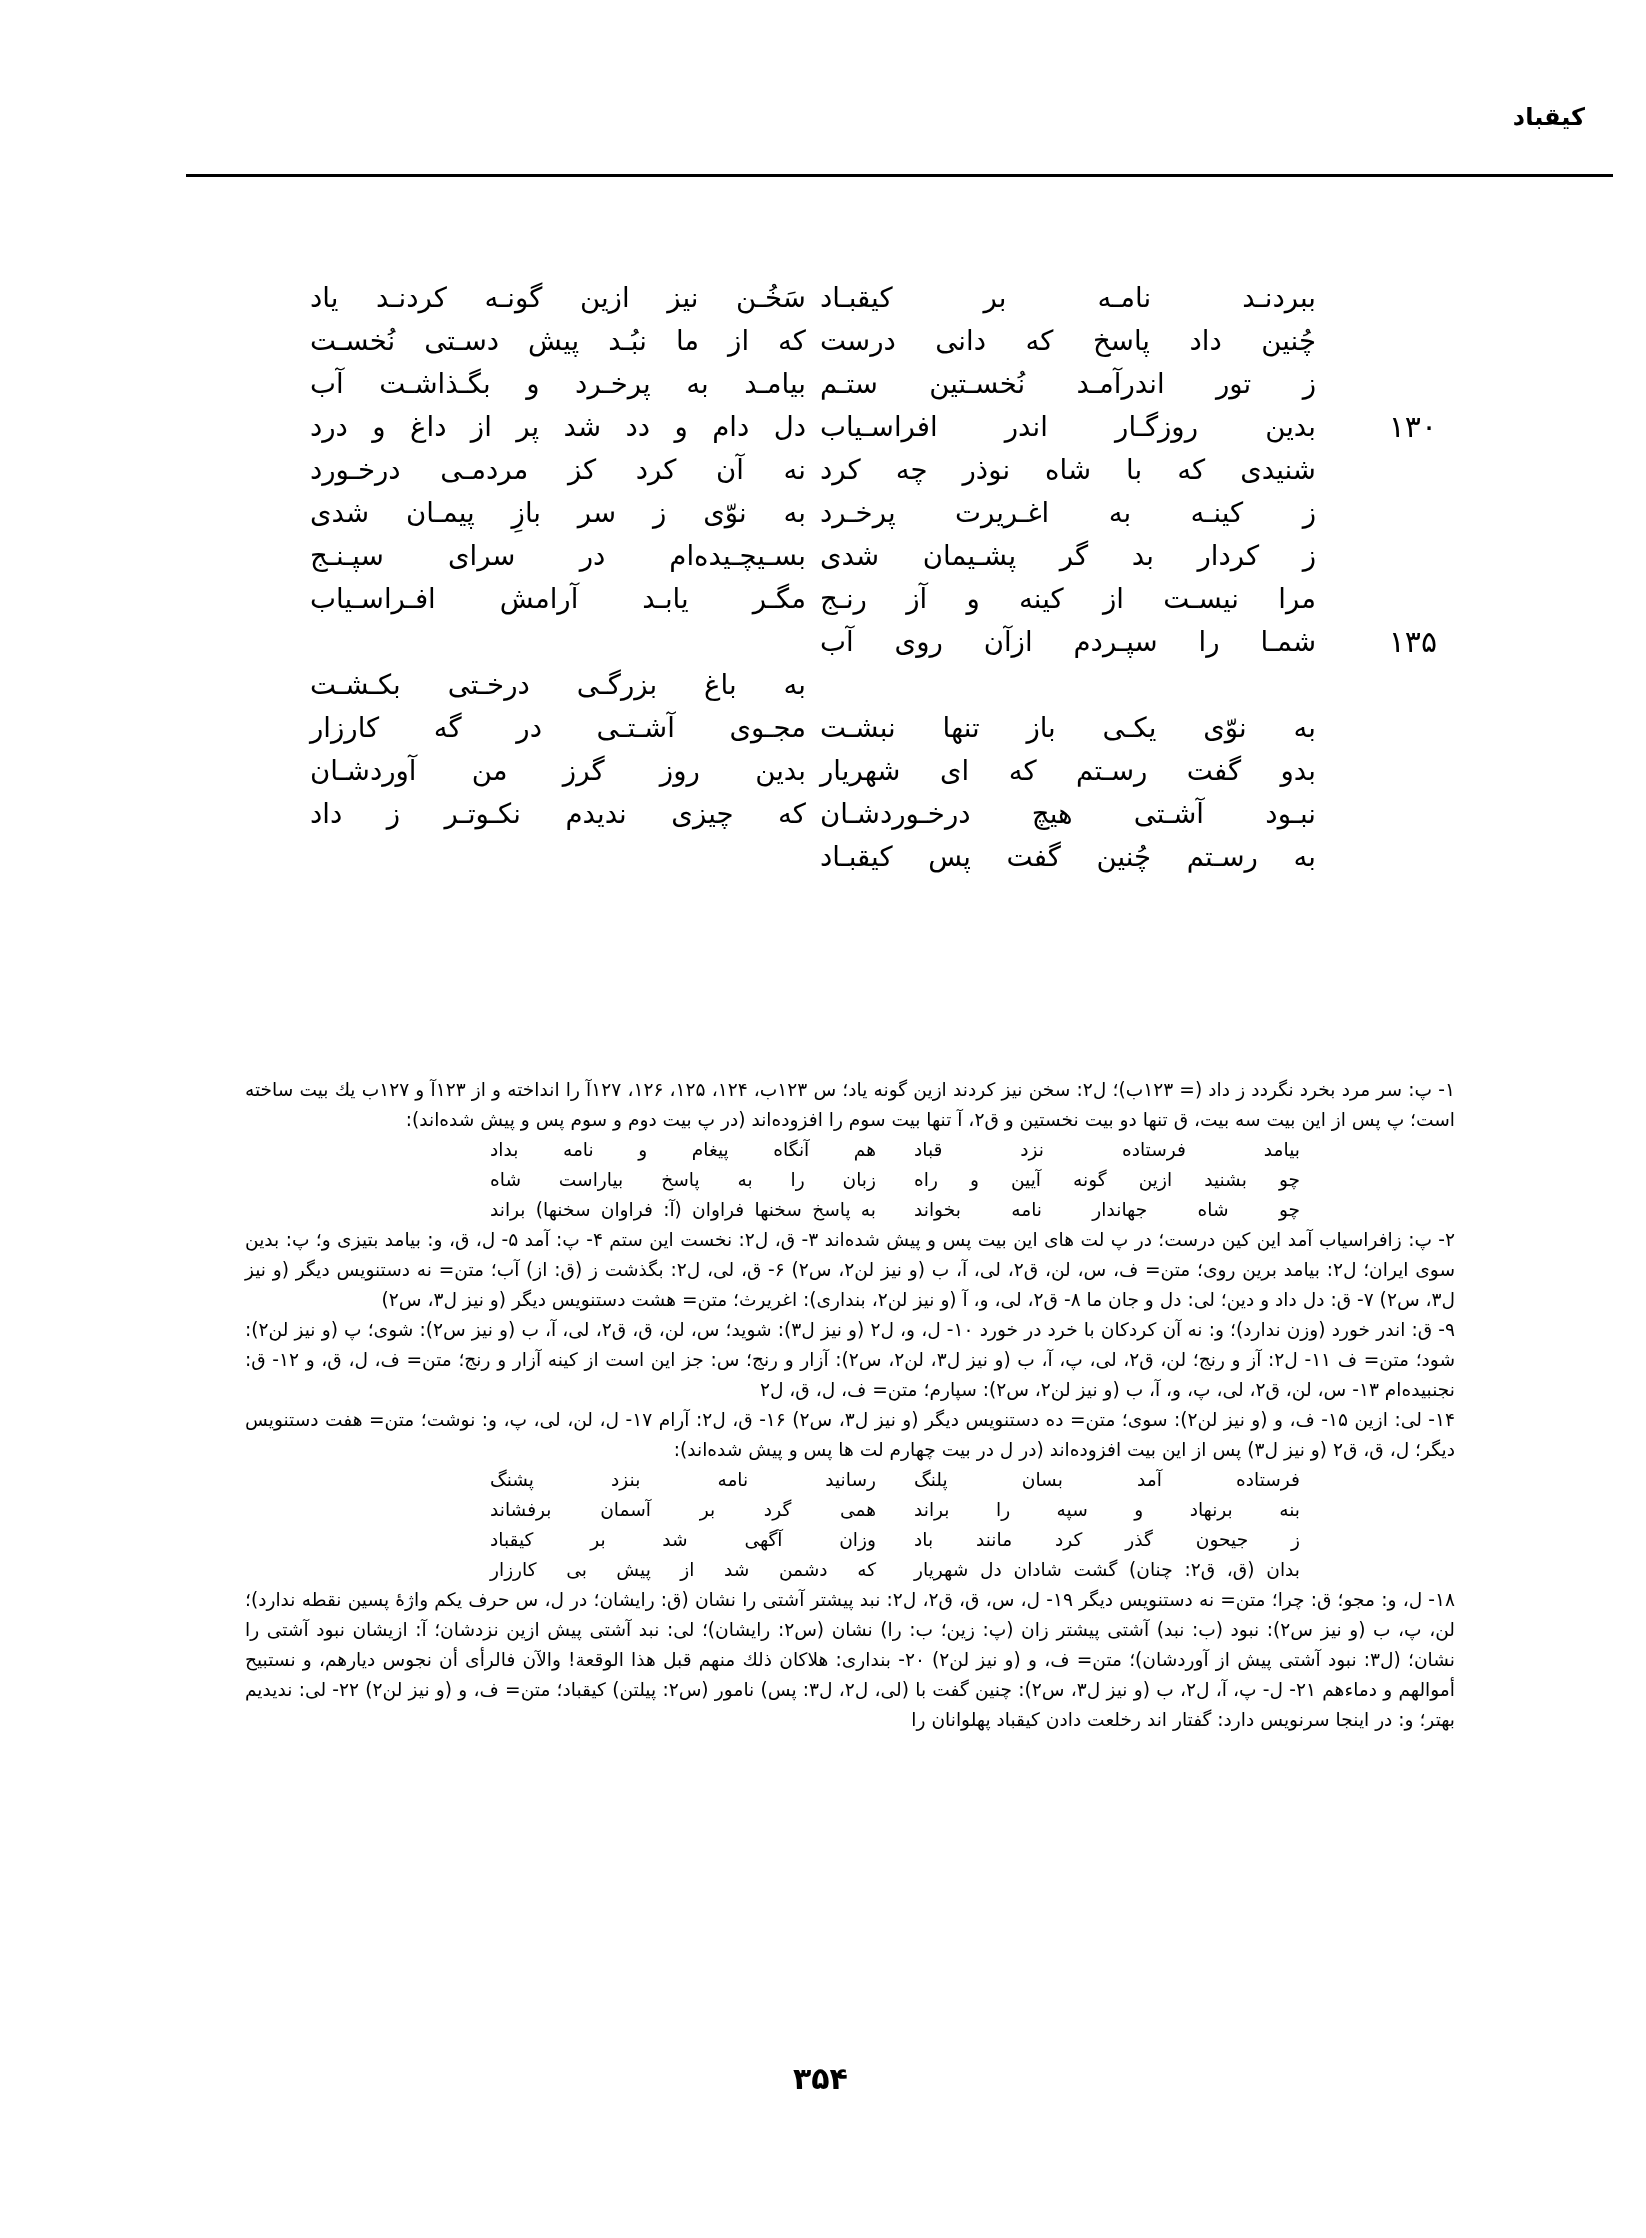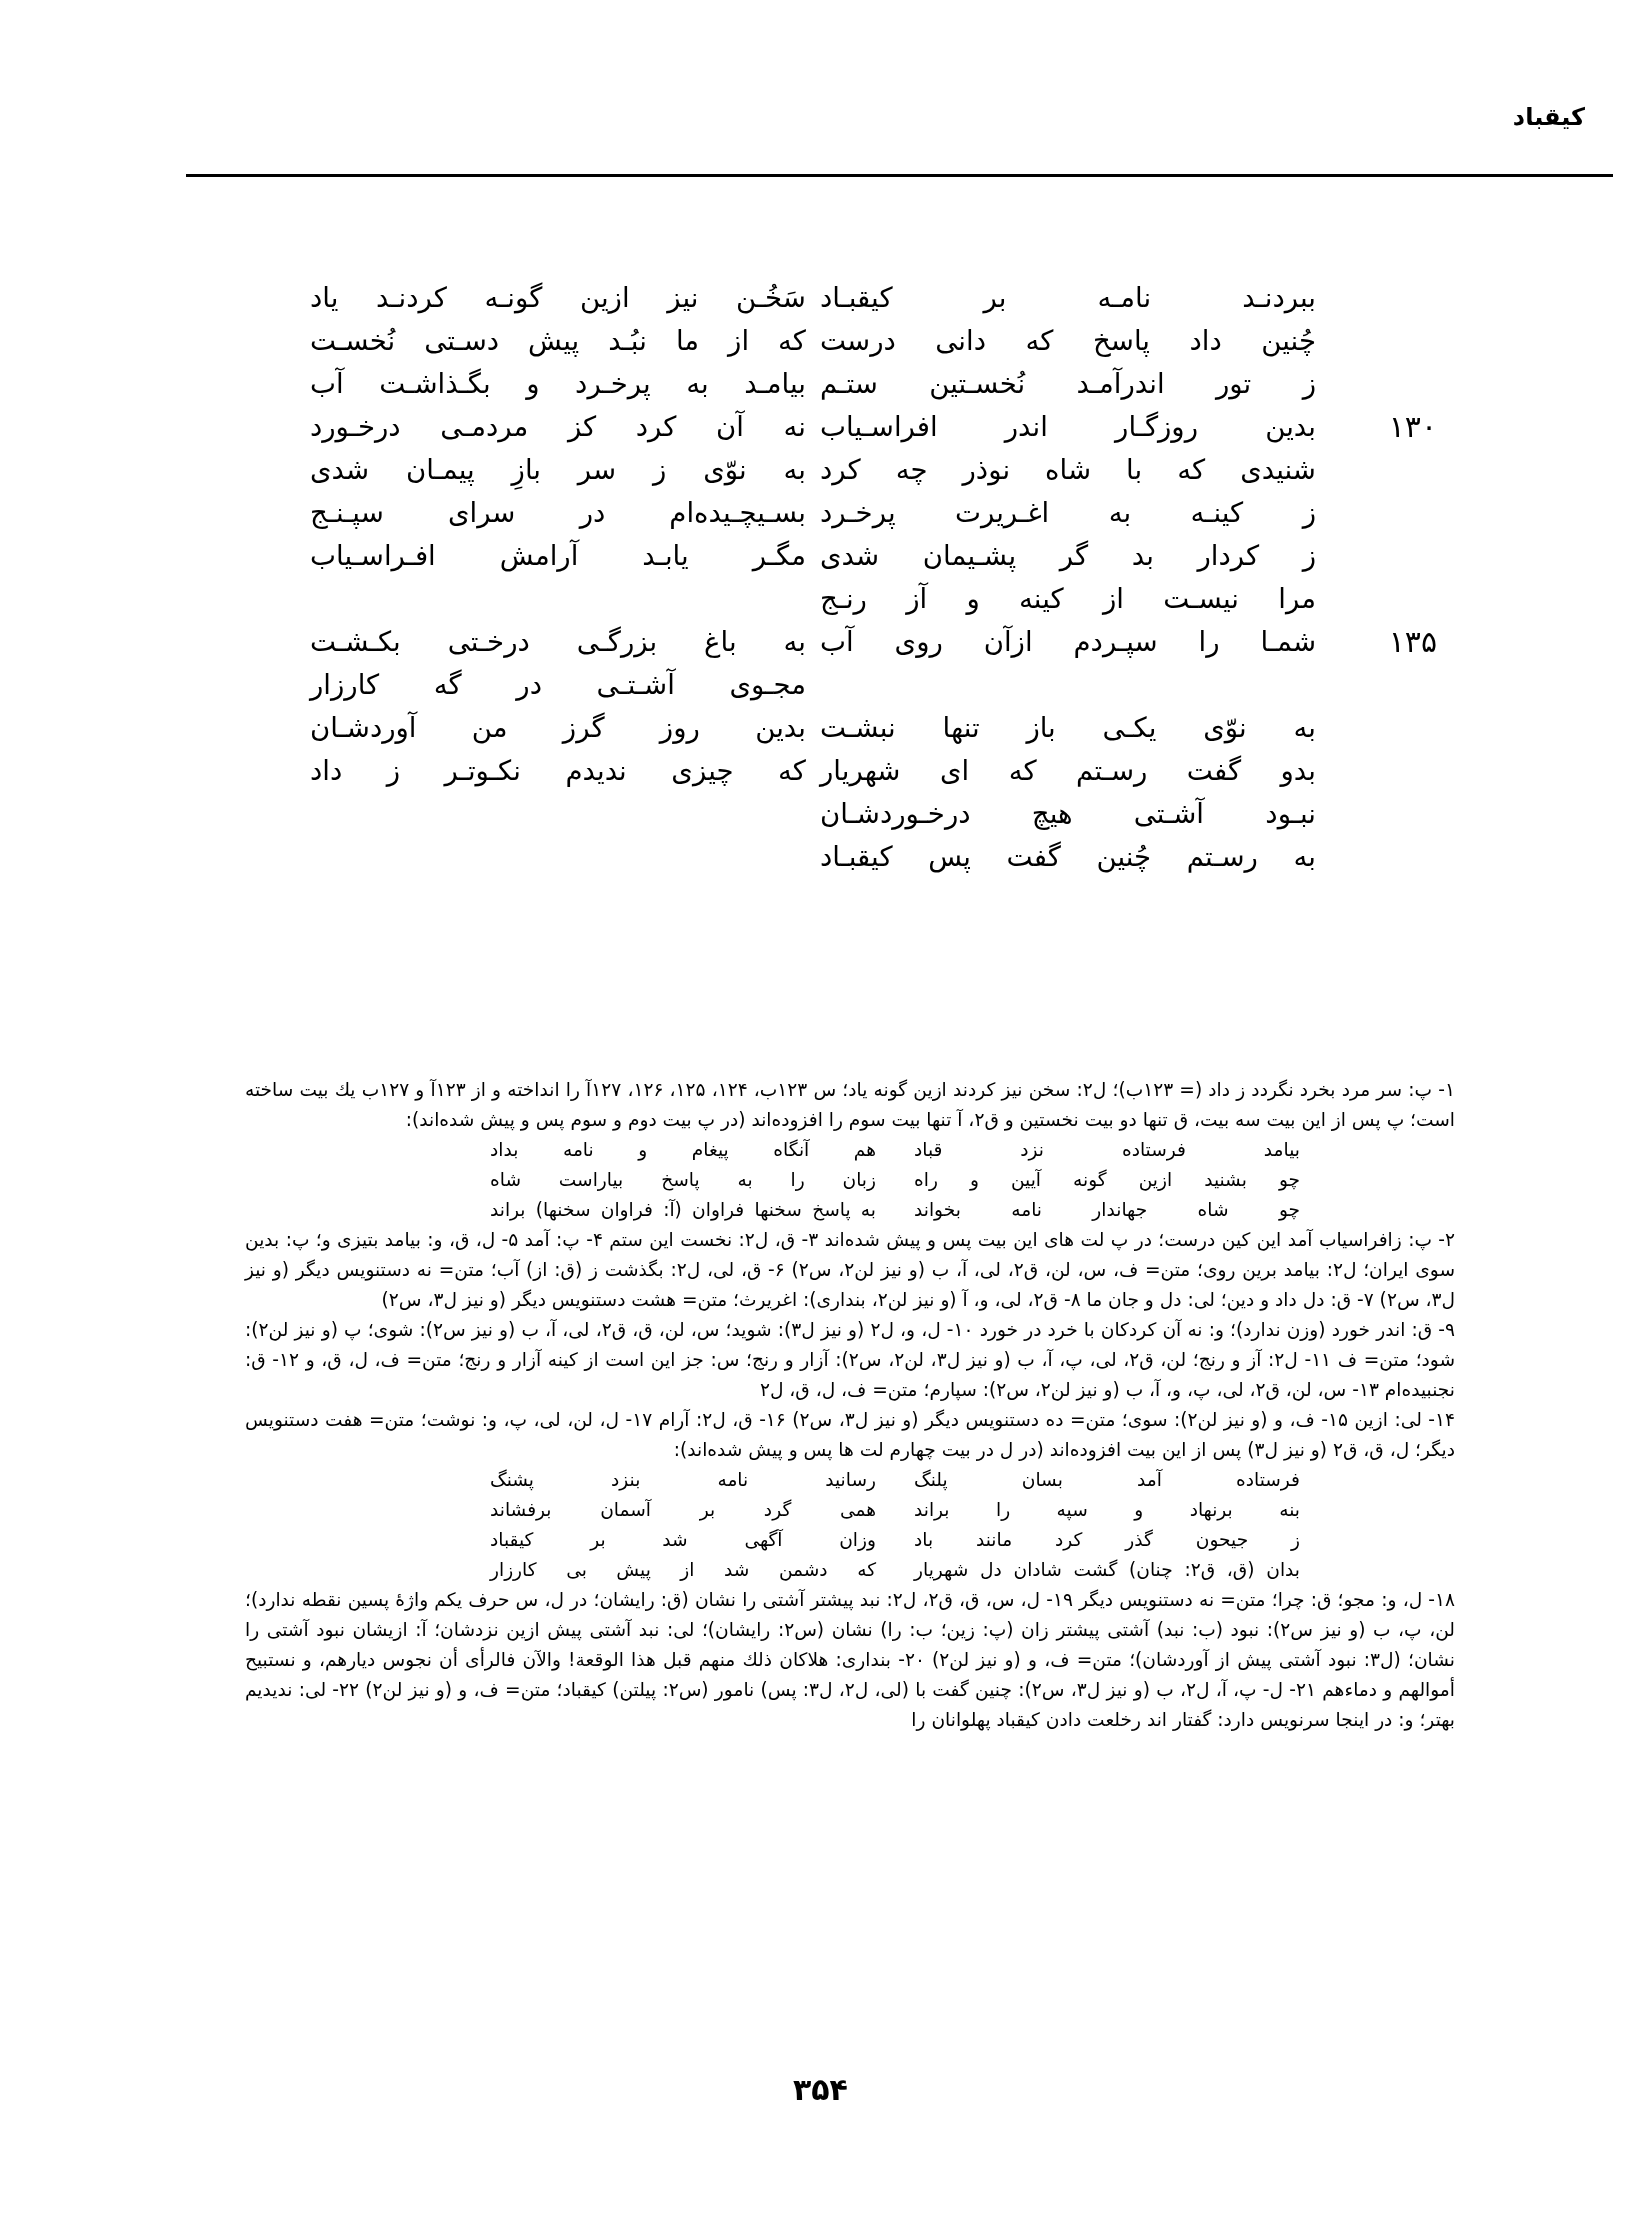--- a/index.html
+++ b/index.html
@@ -16,21 +16,21 @@
            text-align-last: justify; white-space: nowrap; position: relative; }
   .gap { height: 43px; }
   .verse-num { position: absolute; font-size: 30px; right: -121px; top: 0; }
 
   .notes { position: absolute; top: 1075px; left: 245px; width: 1210px; font-size: 18.6px;
            line-height: 30px; text-align: justify; }
   .notes p { margin: 0; }
   .note-verse { display: flex; flex-direction: row; justify-content: flex-start; padding-right: 155px; }
   .note-verse span { display: inline-block; width: 386px; text-align: justify; text-align-last: justify; margin-left: 38px; }
 
-  .page-number { position: absolute; top: 2061px; left: 793px; font-size: 30px; font-weight: bold; direction: ltr; margin-top: 11px; }
+  .page-number { position: absolute; top: 2061px; left: 793px; font-size: 30px; font-weight: bold; direction: ltr; }
 </style>
 </head>
 <body>
 
 <div class="page-title">کیقباد</div>
 <div class="header-rule"></div>
 
 <div class="verse-area">
   <div class="col col-right">
     <div class="verse"><span>ببردنـد نامـه بر کیقبـاد</span></div>
@@ -46,20 +46,21 @@
     <div class="verse"><span>به نوّی یکـی باز تنها نبشـت</span></div>
     <div class="verse"><span>بدو گفت رسـتم که ای شهریار</span></div>
     <div class="verse"><span>نبـود آشـتی هیچ درخـوردشـان</span></div>
     <div class="verse"><span>به رسـتم چُنین گفت پس کیقبـاد</span></div>
   </div>
 
   <div class="col col-left">
     <div class="verse"><span>سَخُـن نیز ازین گونـه کردنـد یاد</span></div>
     <div class="verse"><span>که از ما نبُـد پیش دسـتی نُخسـت</span></div>
     <div class="verse"><span>بیامـد به پرخـرد و بگـذاشـت آب</span></div>
+    <div class="verse"><span>دل دام و دد شد پر از داغ و درد</span></div>
     <div class="verse"><span>نه آن کرد کز مردمـی درخـورد</span></div>
     <div class="verse"><span>به نوّی ز سر بازِ پیمـان شدی</span></div>
     <div class="verse"><span>بسـیچـیده‌ام در سرای سپـنـج</span></div>
     <div class="verse"><span>مگـر یابـد آرامش افـراسـیاب</span></div>
     <div class="gap"></div>
     <div class="verse"><span>به باغ بزرگـی درخـتی بکـشـت</span></div>
     <div class="verse"><span>مجـوی آشـتـی در گه کارزار</span></div>
     <div class="verse"><span>بدین روز گرز من آوردشـان</span></div>
     <div class="verse"><span>که چیزی ندیدم نکـوتـر ز داد</span></div>
   </div>

